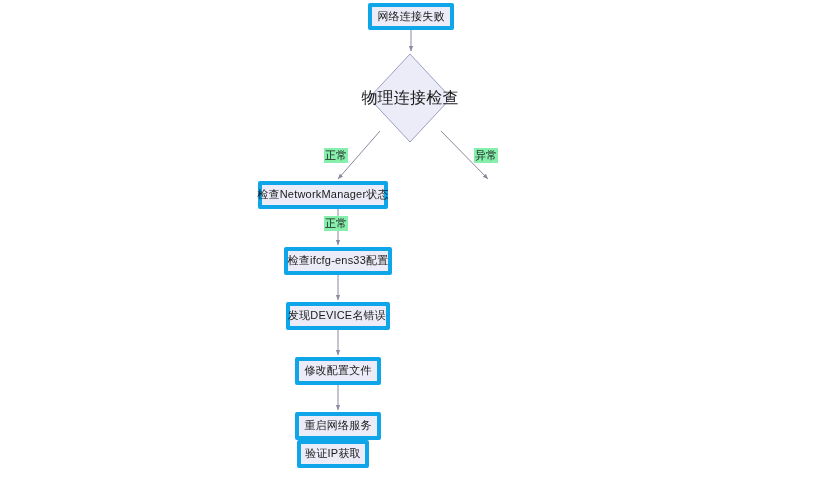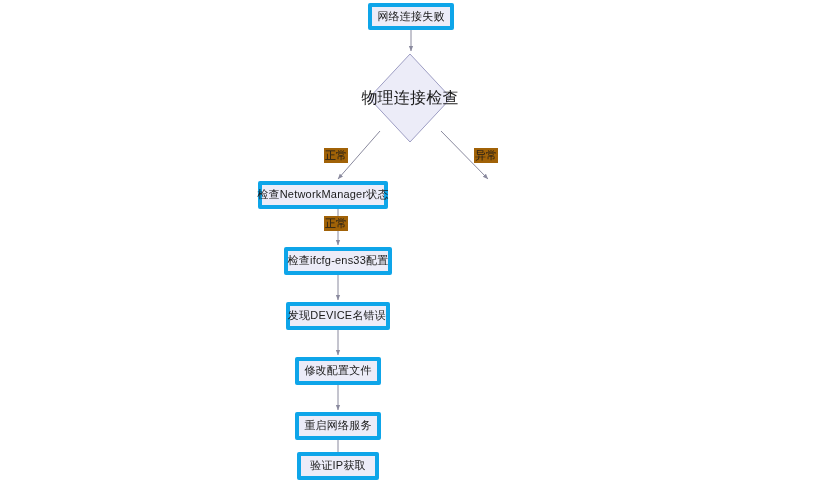--- a/index.html
+++ b/index.html
@@ -59,21 +59,21 @@
   .diamond-label {
     position: relative;
     z-index: 2;
     font-size: 16px;
     color: #1a1a1a;
   }
   .edge-label {
     position: absolute;
     font-size: 11px;
     color: #1a1a1a;
-    background: #a16207;
+    background: #86efac;
     padding: 0 1px;
     white-space: nowrap;
   }
 </style>
 </head>
 <body>
 
 <div id="flow-root">
 
   <svg id="edge-layer" viewBox="0 0 814 500" xmlns="http://www.w3.org/2000/svg">
@@ -125,21 +125,21 @@
   </div>
 
   <div class="node" style="left:295px; top:412px; width:86px; height:28px;">
     <span>重启网络服务</span>
   </div>
 
   <div class="node" style="left:295px; top:357px; width:86px; height:28px;">
     <span>修改配置文件</span>
   </div>
 
-  <div class="node" style="left:297px; top:452px; width:82px; height:28px;">
+  <div class="node" style="left:297px; top:440px; width:72px; height:28px;">
     <span>验证IP获取</span>
   </div>
 
   <div class="edge-label" style="left:324px; top:148px;">正常</div>
 
   <div class="edge-label" style="left:474px; top:148px;">异常</div>
 
   <div class="edge-label" style="left:324px; top:216px;">正常</div>
 
 </div>

